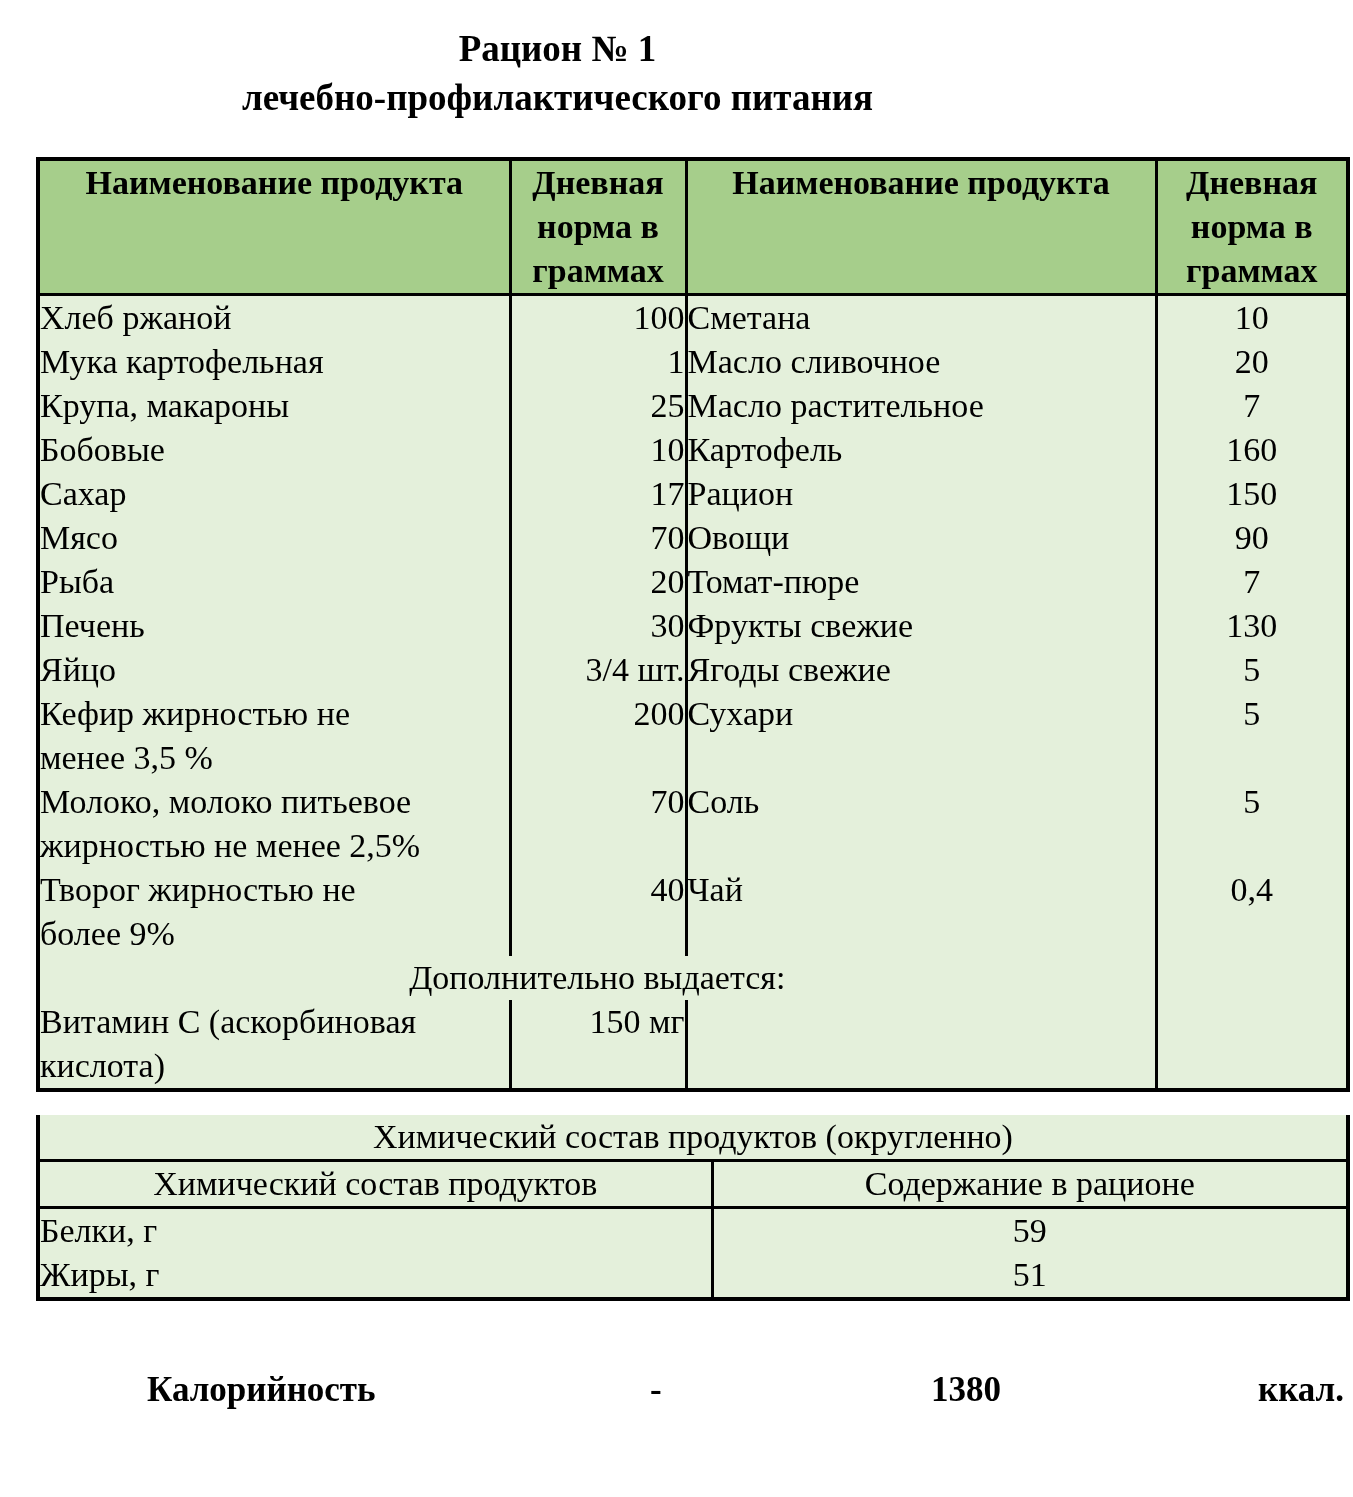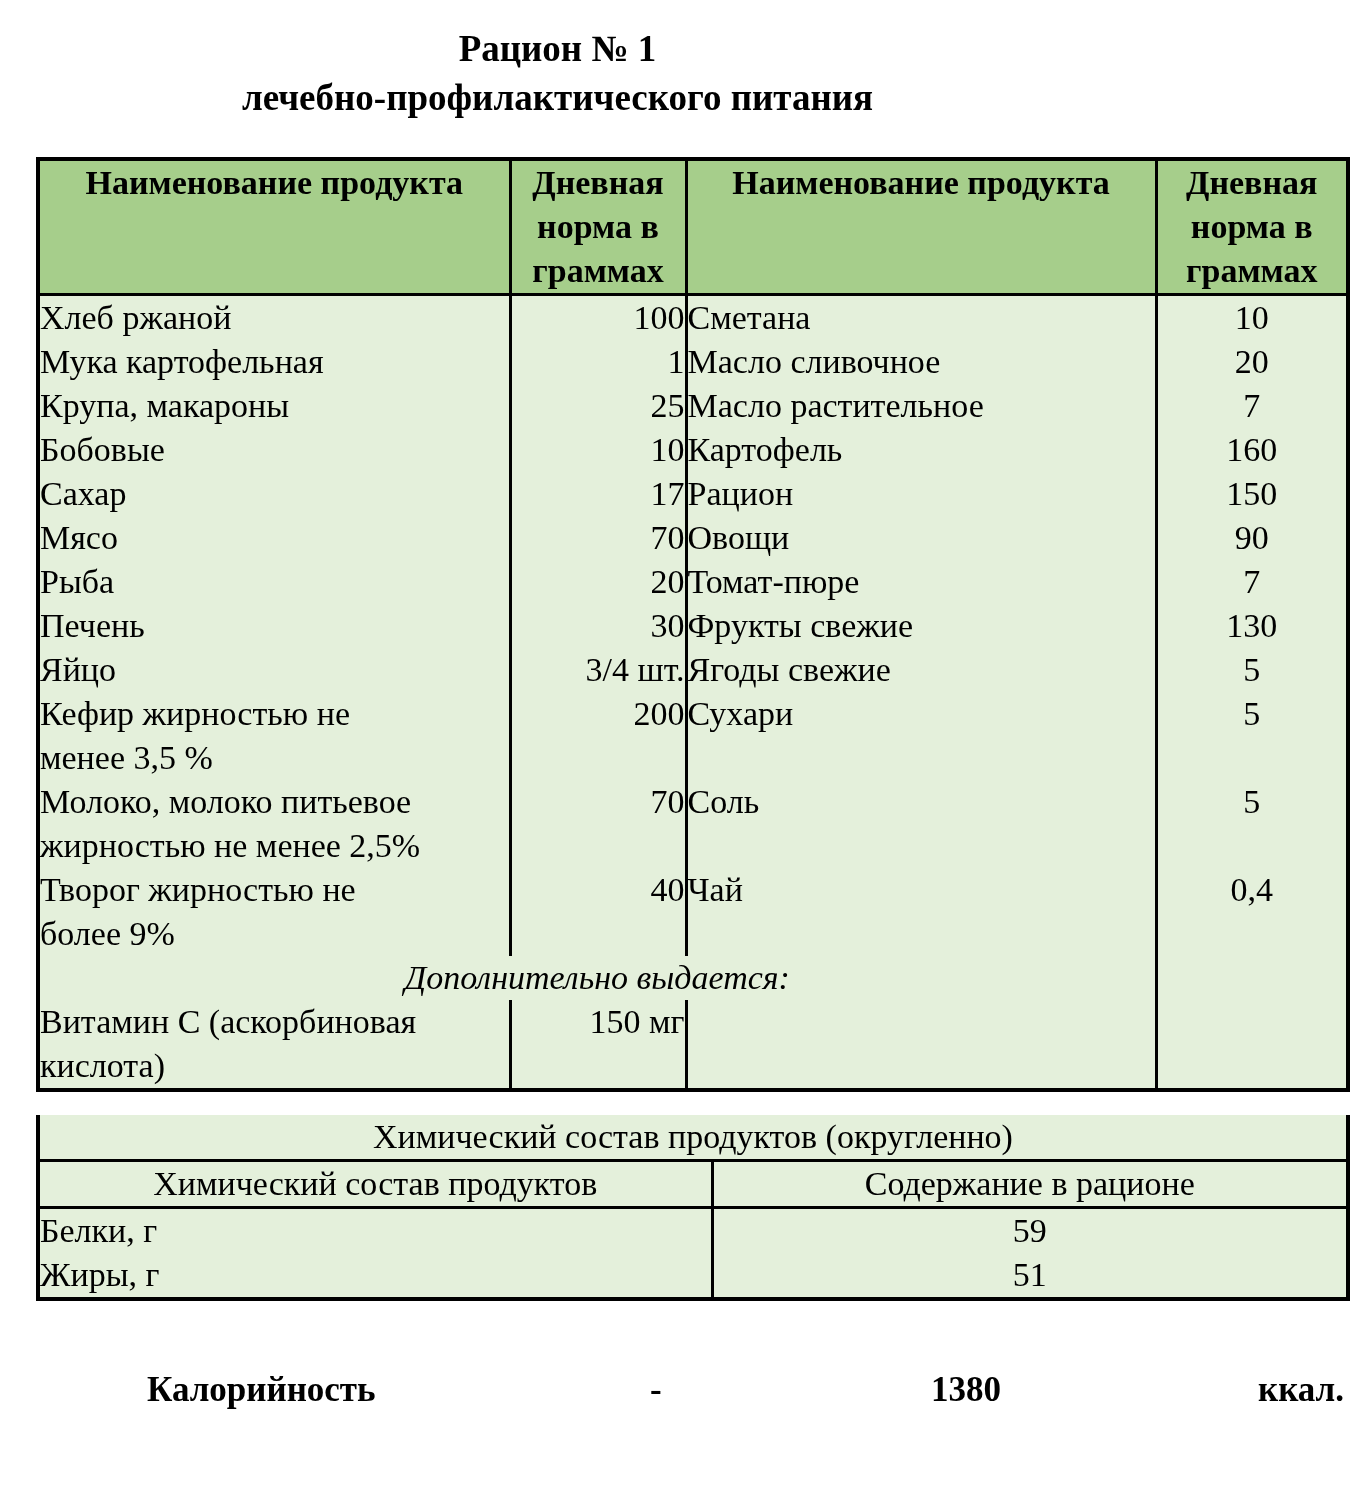--- a/index.html
+++ b/index.html
@@ -51,21 +51,21 @@
     background: var(--header-bg);
     font-weight: bold;
     text-align: center;
     border-bottom: 3px solid var(--border);
     white-space: pre-line;
   }
 
   td.name { text-align: left; padding-left: 14px; padding-right: 8px; white-space: pre-line; }
   td.vr   { text-align: right; padding-right: 10px; }
   td.vc   { text-align: center; }
-  td.addl { text-align: center; font-style: italic; }
+  td.addl { text-align: center; }
 
   td.ctitle { text-align: center; border-bottom: 3px solid var(--border); }
   tr.chead td { text-align: center; border-bottom: 3px solid var(--border); }
 
   .footer {
     position: relative;
     width: 1310px;
     margin-left: 36px;
     margin-top: 64px;
     height: 50px;

